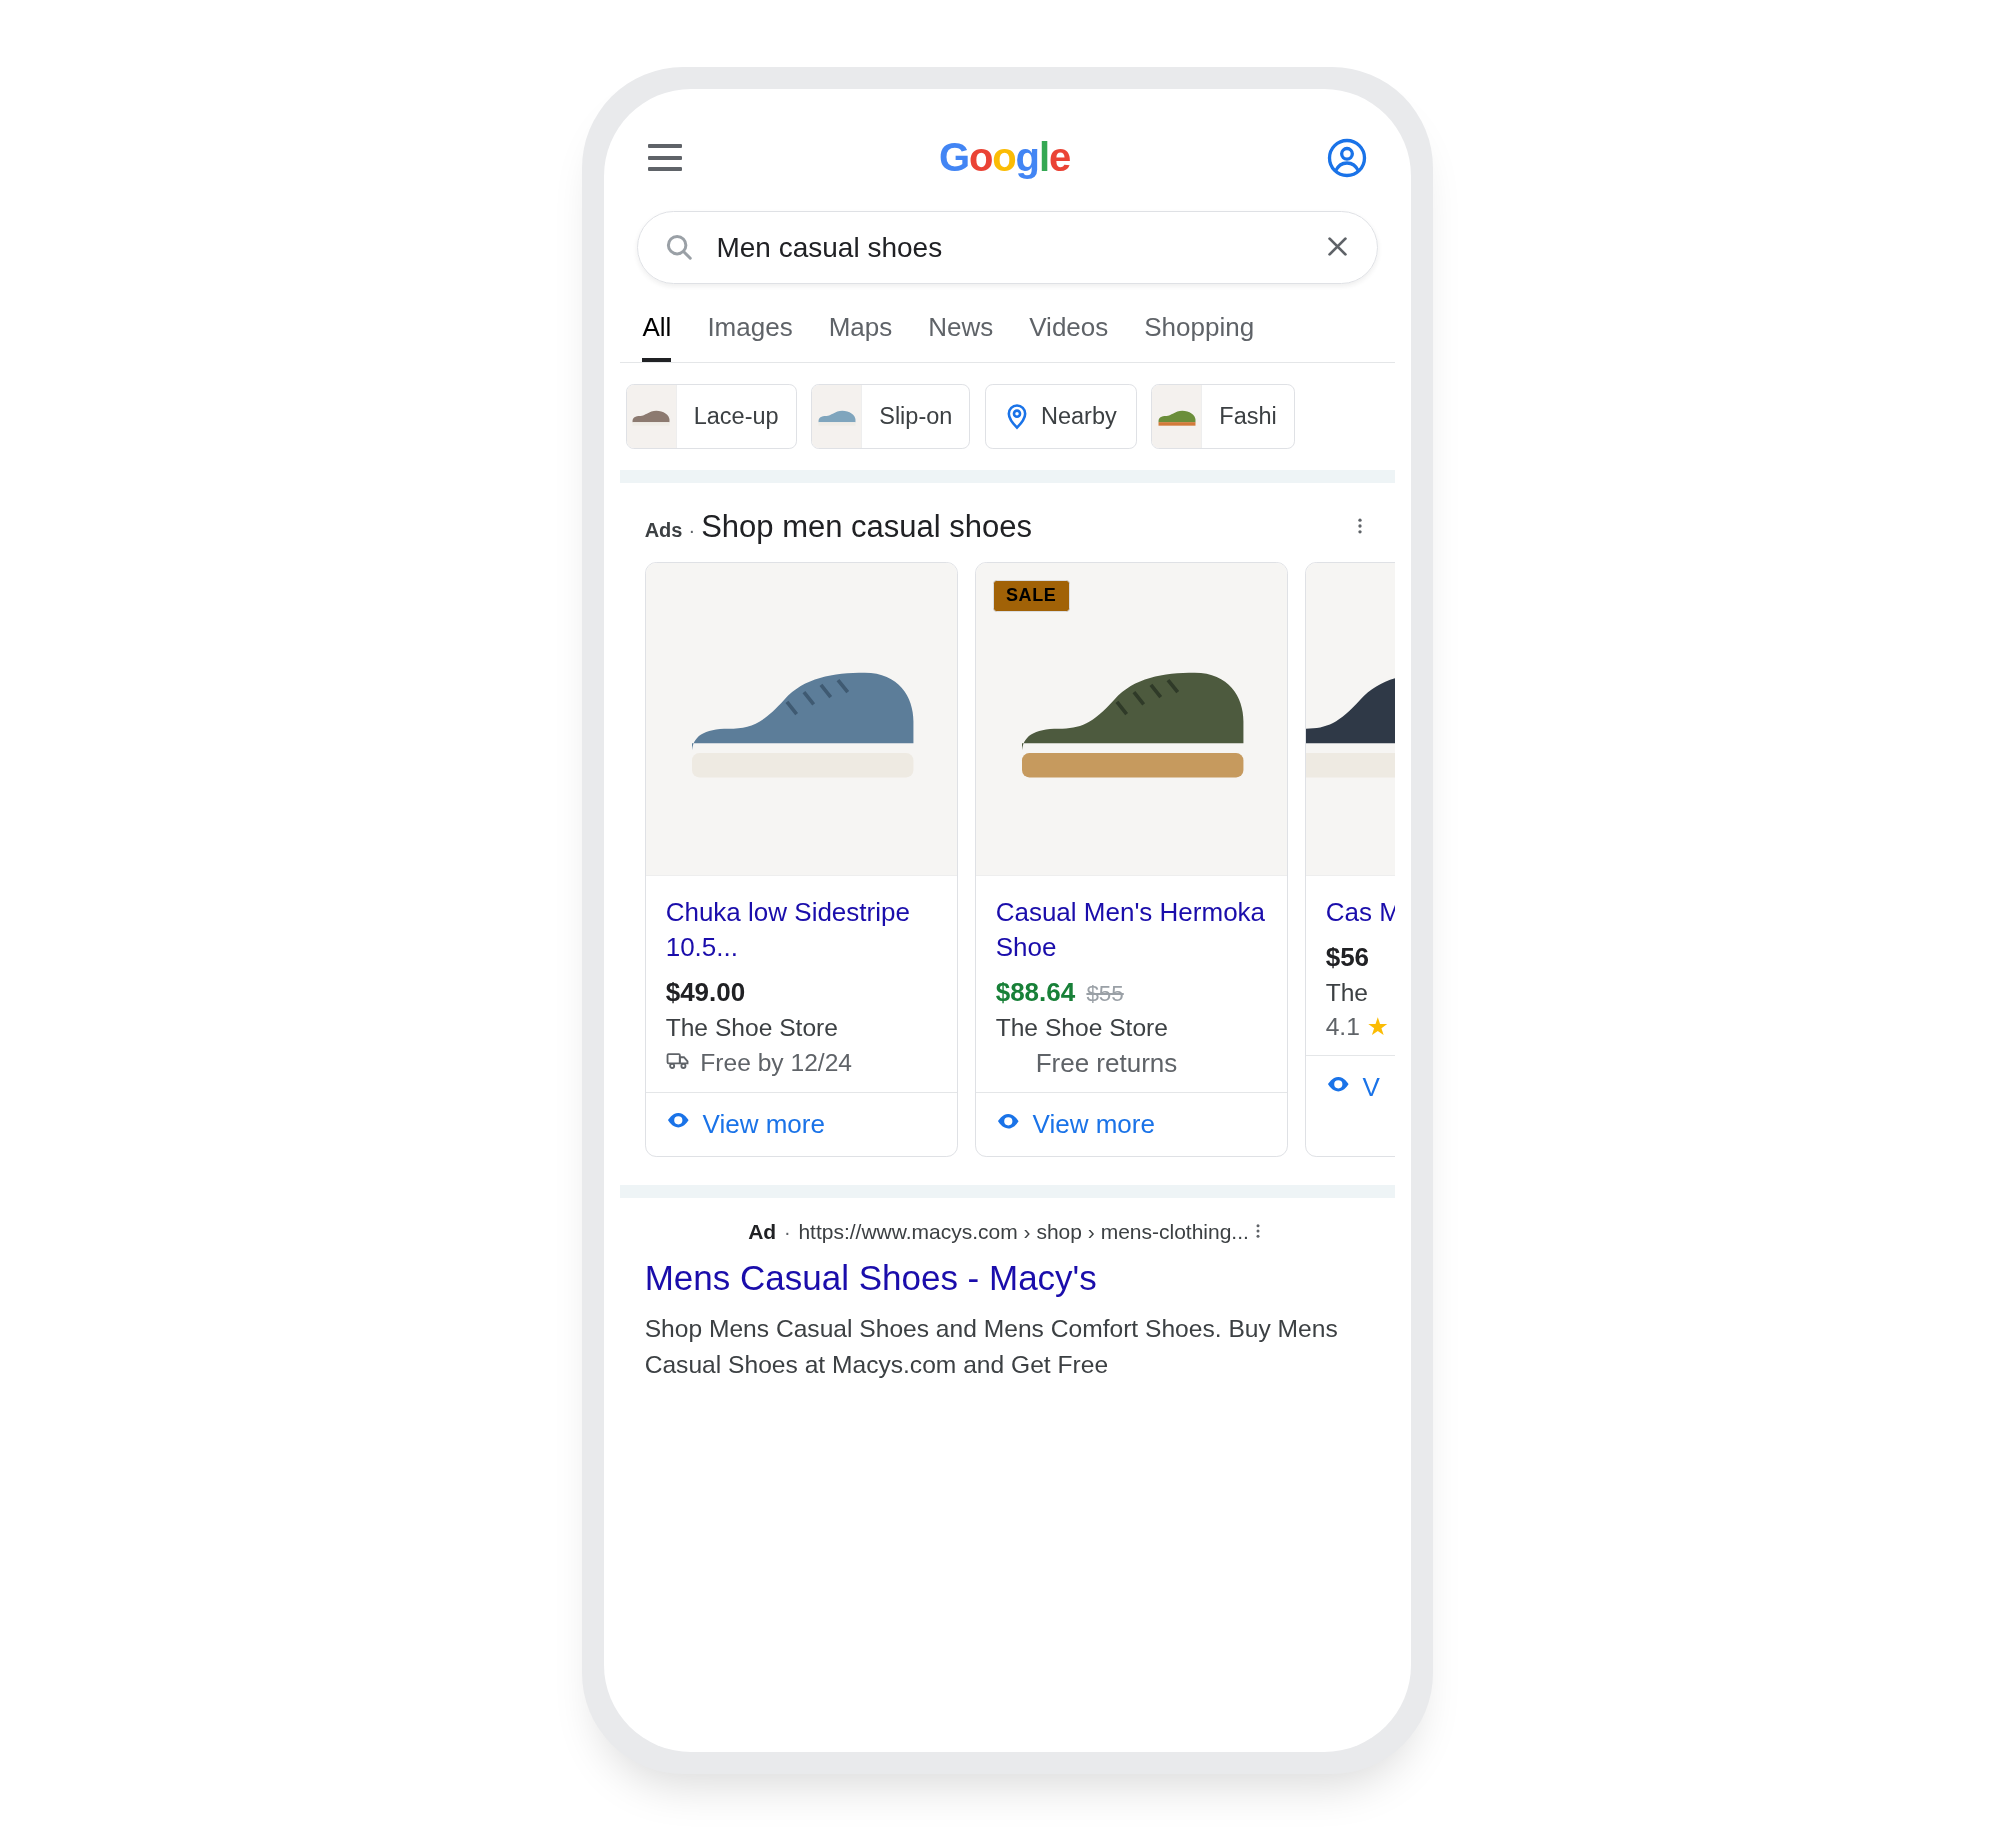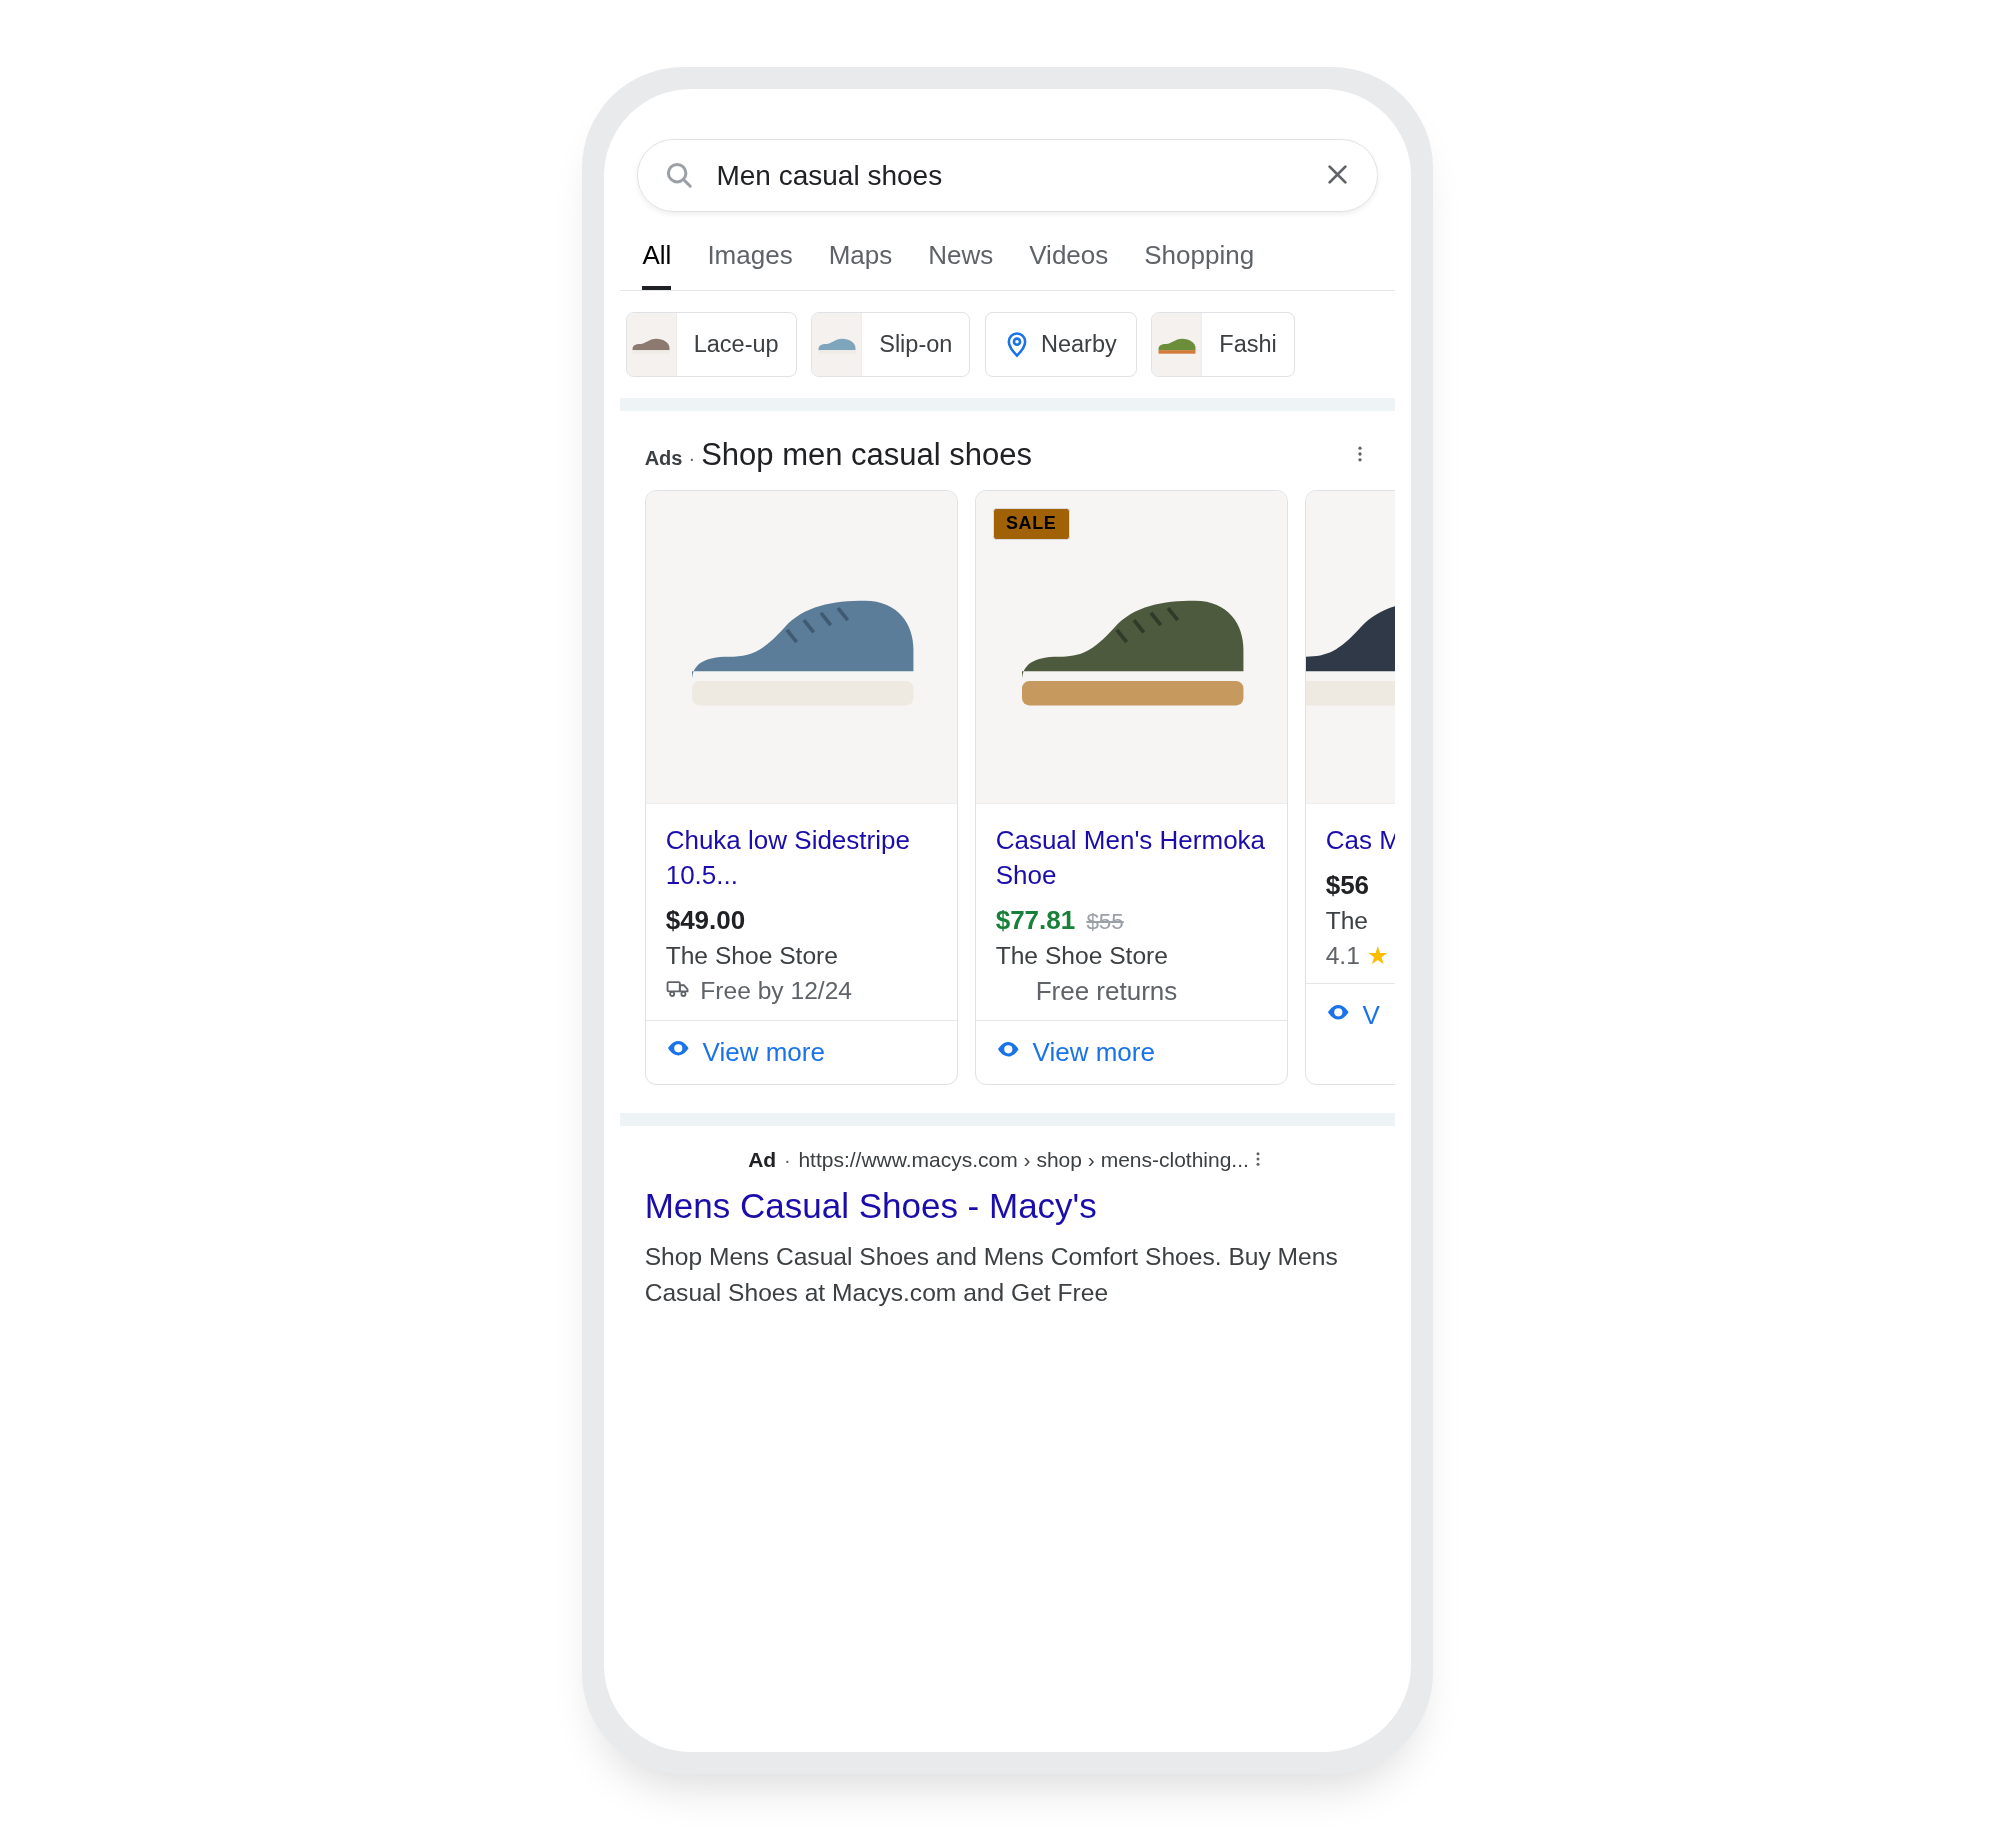--- a/index.html
+++ b/index.html
@@ -166,20 +166,37 @@
   .big-shoe { width: 257px; height: 146px; }
 
 </style>
 </head>
 <body>
 
 <div class="phone">
   <div class="screen">
     <div class="screen-inner">
 
+      <div class="header">
+        <div class="menu-icon">
+          <span></span>
+            <span></span>
+            <span></span>
+        </div>
+        <div class="logo">
+          <span class="g1">G</span><span class="g2">o</span><span class="g3">o</span><span class="g4">g</span><span class="g5">l</span><span class="g6">e</span>
+        </div>
+        <div class="account-icon">
+          <svg width="40" height="40" viewBox="0 0 24 24" fill="none" stroke="#1a73e8" stroke-width="2">
+            <circle cx="12" cy="12" r="10.5"></circle>
+            <circle cx="12" cy="9.5" r="3.2"></circle>
+            <path d="M5 20c1.5-3.2 4-5 7-5s5.5 1.8 7 5"></path>
+          </svg>
+        </div>
+      </div>
 
       <div class="searchbar">
         <span class="search-icon">
           <svg width="30" height="30" viewBox="0 0 24 24" fill="none" stroke="#9aa0a6" stroke-width="2.4" stroke-linecap="round">
             <circle cx="10.5" cy="10.5" r="7"></circle>
               <path d="M21 21l-5-5"></path>
           </svg>
         </span>
         <input type="text" value="Men casual shoes" style="">
         <span class="clear-icon">
@@ -296,21 +313,21 @@
             <div class="badge">SALE</div>
             <svg class="big-shoe" viewBox="0 0 200 120">
               <path d="M10 88c0-14 10-20 30-20 18 0 28-4 46-24 16-18 40-22 66-22 28 0 40 20 40 40v18H10z" fill="#4d5a3e"></path>
               <rect x="10" y="88" width="182" height="20" rx="6" fill="#c69a5e"></rect>
               <path d="M88 46l8 10M102 38l8 10M116 32l8 10M130 28l8 10" stroke="#2f3a28" stroke-width="3"></path>
             </svg>
           </div>
           <div class="card-body">
             <div class="prod-title">Casual Men's Hermoka Shoe</div>
             <div class="price-row">
-              <span class="price sale">$77.81</span>
+              <span class="price sale">$88.64</span>
               <span class="price-orig">$55</span>
             </div>
             <div class="merchant">The Shoe Store</div>
             <div class="returns">Free returns</div>
           </div>
           <div class="card-footer">
             <span class="eye-icon">
               <svg width="24.6" height="24.6" viewBox="0 0 24 24" fill="#1a73e8">
                   <path d="M12 5C6 5 2 12 2 12s4 7 10 7 10-7 10-7-4-7-10-7zm0 11a4 4 0 110-8 4 4 0 010 8z"></path>
                   <circle cx="12" cy="12" r="2" fill="#fff"></circle>

